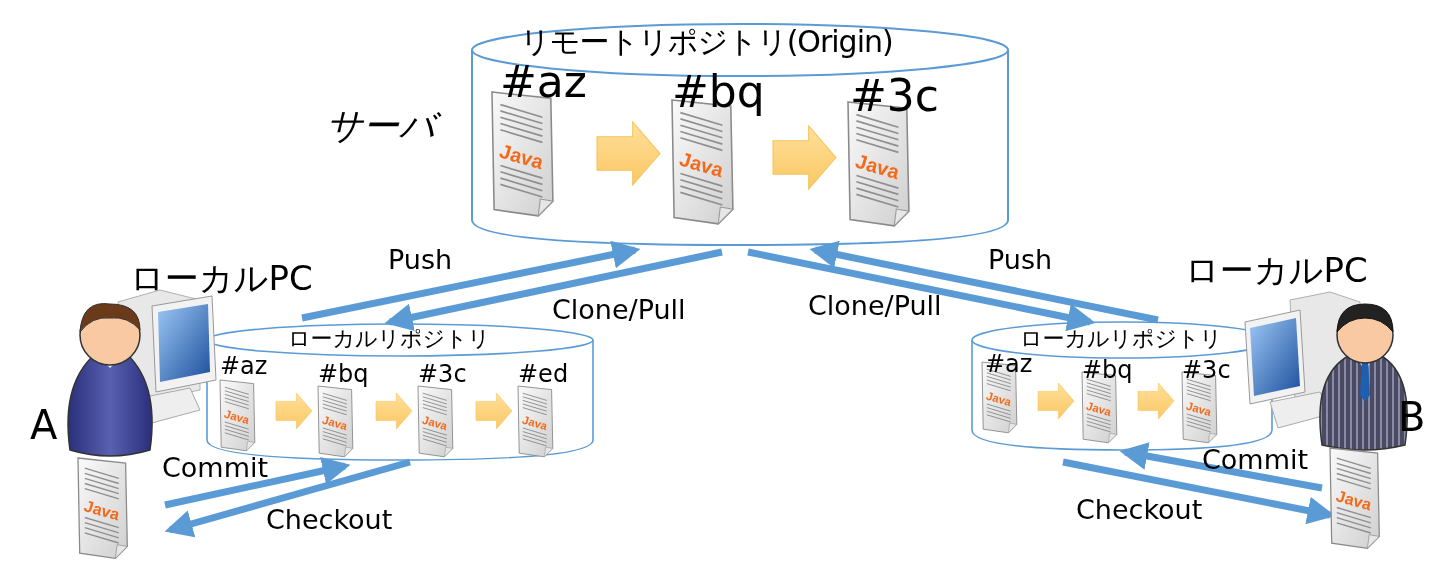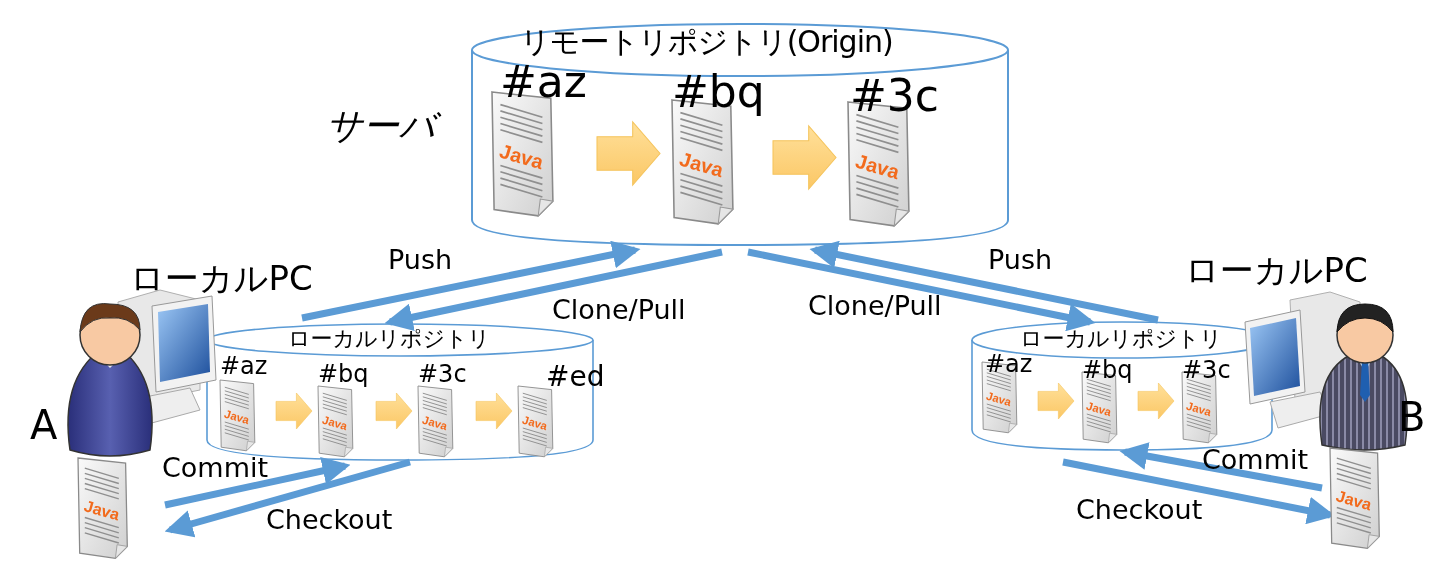--- a/index.html
+++ b/index.html
@@ -176,21 +176,21 @@
 <div class="lbl" style="left:672px;top:66px;font-size:44px;">#bq</div>
 <div class="lbl" style="left:850px;top:70px;font-size:44px;">#3c</div>
 <div class="lbl" style="left:326px;top:102px;font-size:36px;font-style:italic;">サーバ</div>
 
 <div class="lbl" style="left:130px;top:256px;font-size:34px;">ローカルPC</div>
 <div class="lbl" style="left:30px;top:402px;font-size:40px;">A</div>
 <div class="lbl" style="left:288px;top:324px;font-size:22px;">ローカルリポジトリ</div>
 <div class="lbl" style="left:220px;top:352px;font-size:24px;">#az</div>
 <div class="lbl" style="left:318px;top:360px;font-size:24px;">#bq</div>
 <div class="lbl" style="left:418px;top:360px;font-size:24px;">#3c</div>
-<div class="lbl" style="left:546px;top:360px;font-size:28px;">#ed</div>
+<div class="lbl" style="left:518px;top:360px;font-size:24px;">#ed</div>
 
 <div class="lbl" style="left:1185px;top:248px;font-size:34px;">ローカルPC</div>
 <div class="lbl" style="left:1398px;top:394px;font-size:40px;">B</div>
 <div class="lbl" style="left:1020px;top:324px;font-size:22px;">ローカルリポジトリ</div>
 <div class="lbl" style="left:985px;top:350px;font-size:24px;">#az</div>
 <div class="lbl" style="left:1082px;top:356px;font-size:24px;">#bq</div>
 <div class="lbl" style="left:1182px;top:356px;font-size:24px;">#3c</div>
 
 <div class="lbl" style="left:388px;top:244px;font-size:27px;">Push</div>
 <div class="lbl" style="left:552px;top:294px;font-size:27px;">Clone/Pull</div>

